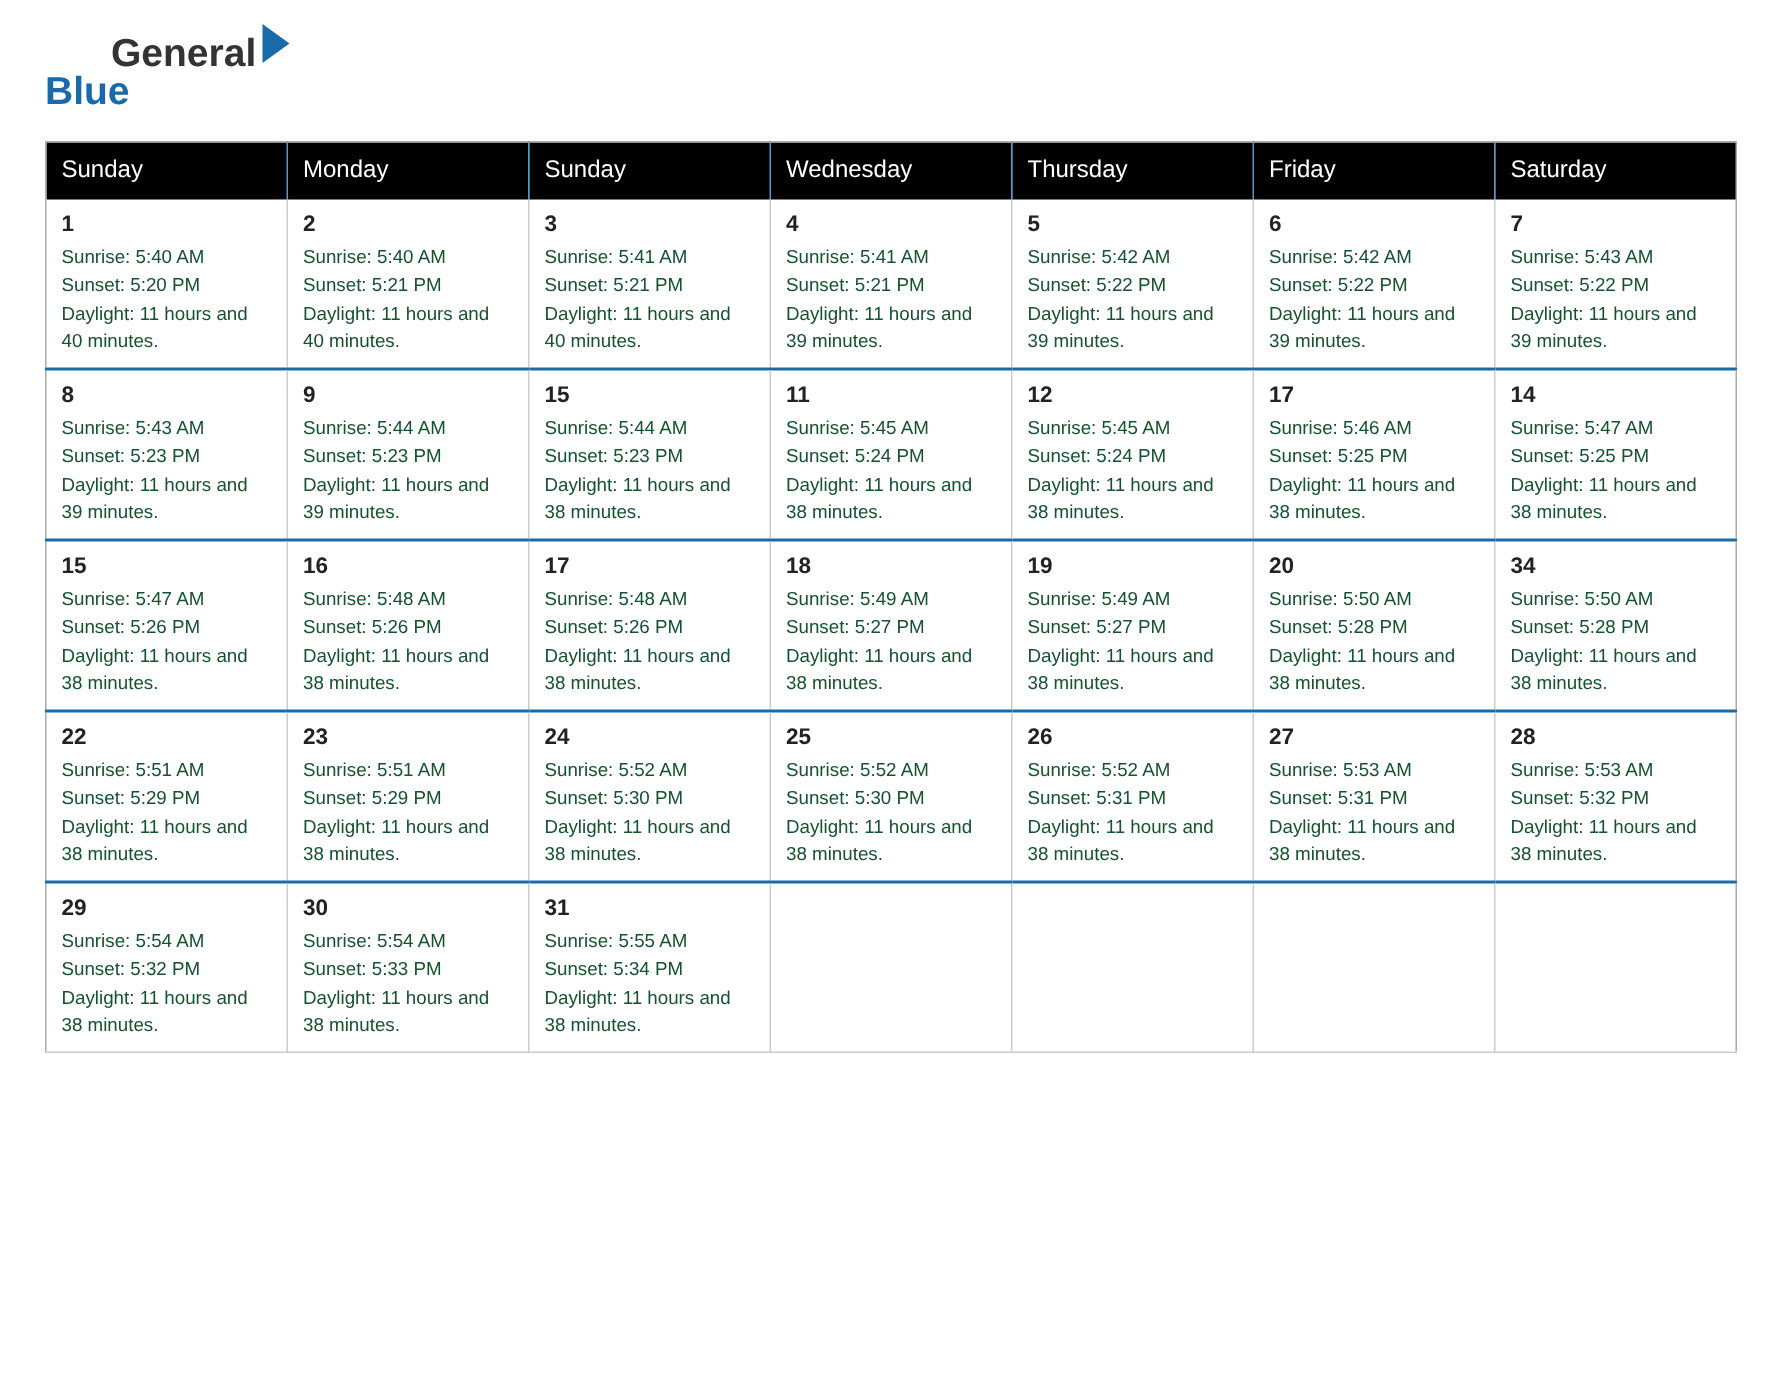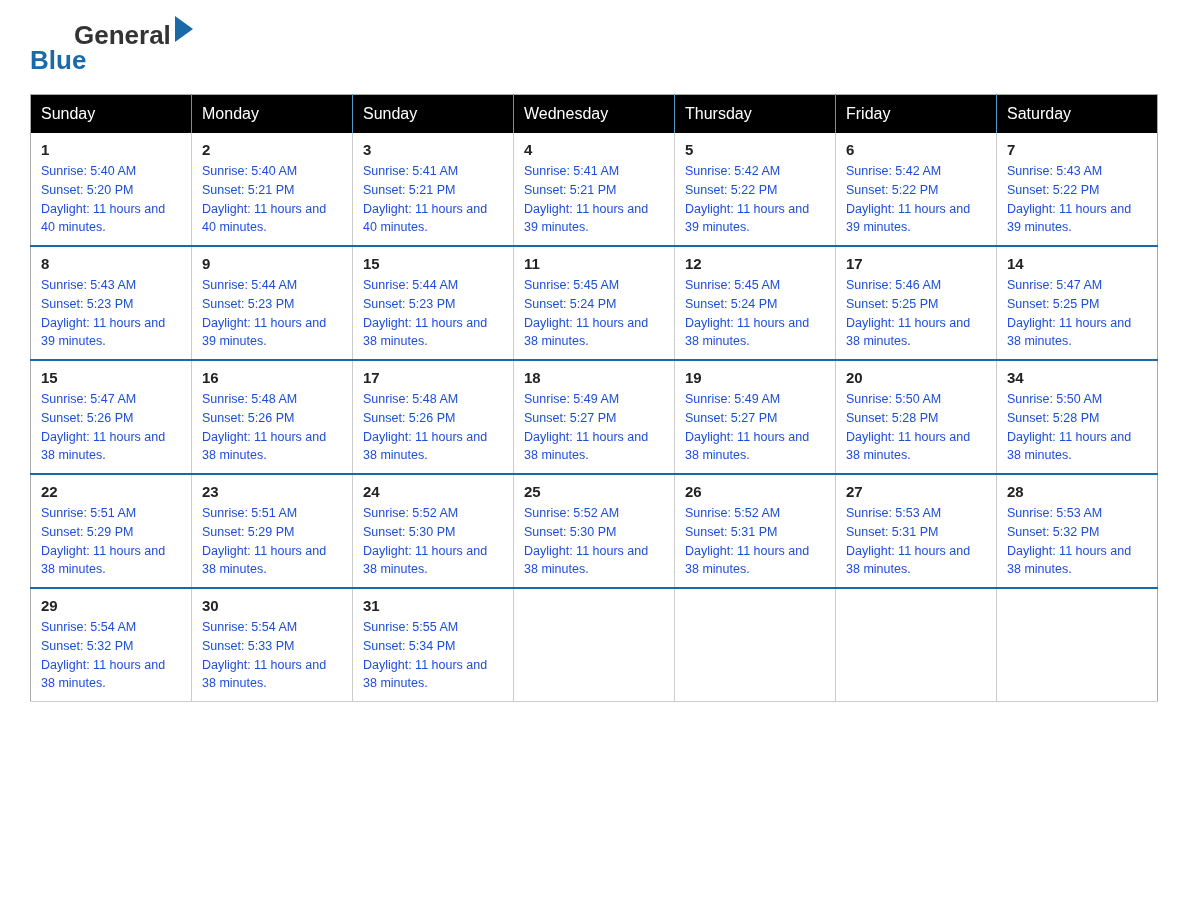--- a/index.html
+++ b/index.html
@@ -100,21 +100,21 @@
     .day-number {
       font-size: 15px;
       font-weight: bold;
       display: block;
       margin-bottom: 4px;
       color: #222;
     }
     .day-info {
       font-size: 12.5px;
       line-height: 1.5;
-      color: #1d4ed8;
+      color: #14532d;
     }
     .empty-cell {
       background: #fff;
     }
   </style>
 </head>
 <body>
 
 <div class="header">
   <div class="logo">

